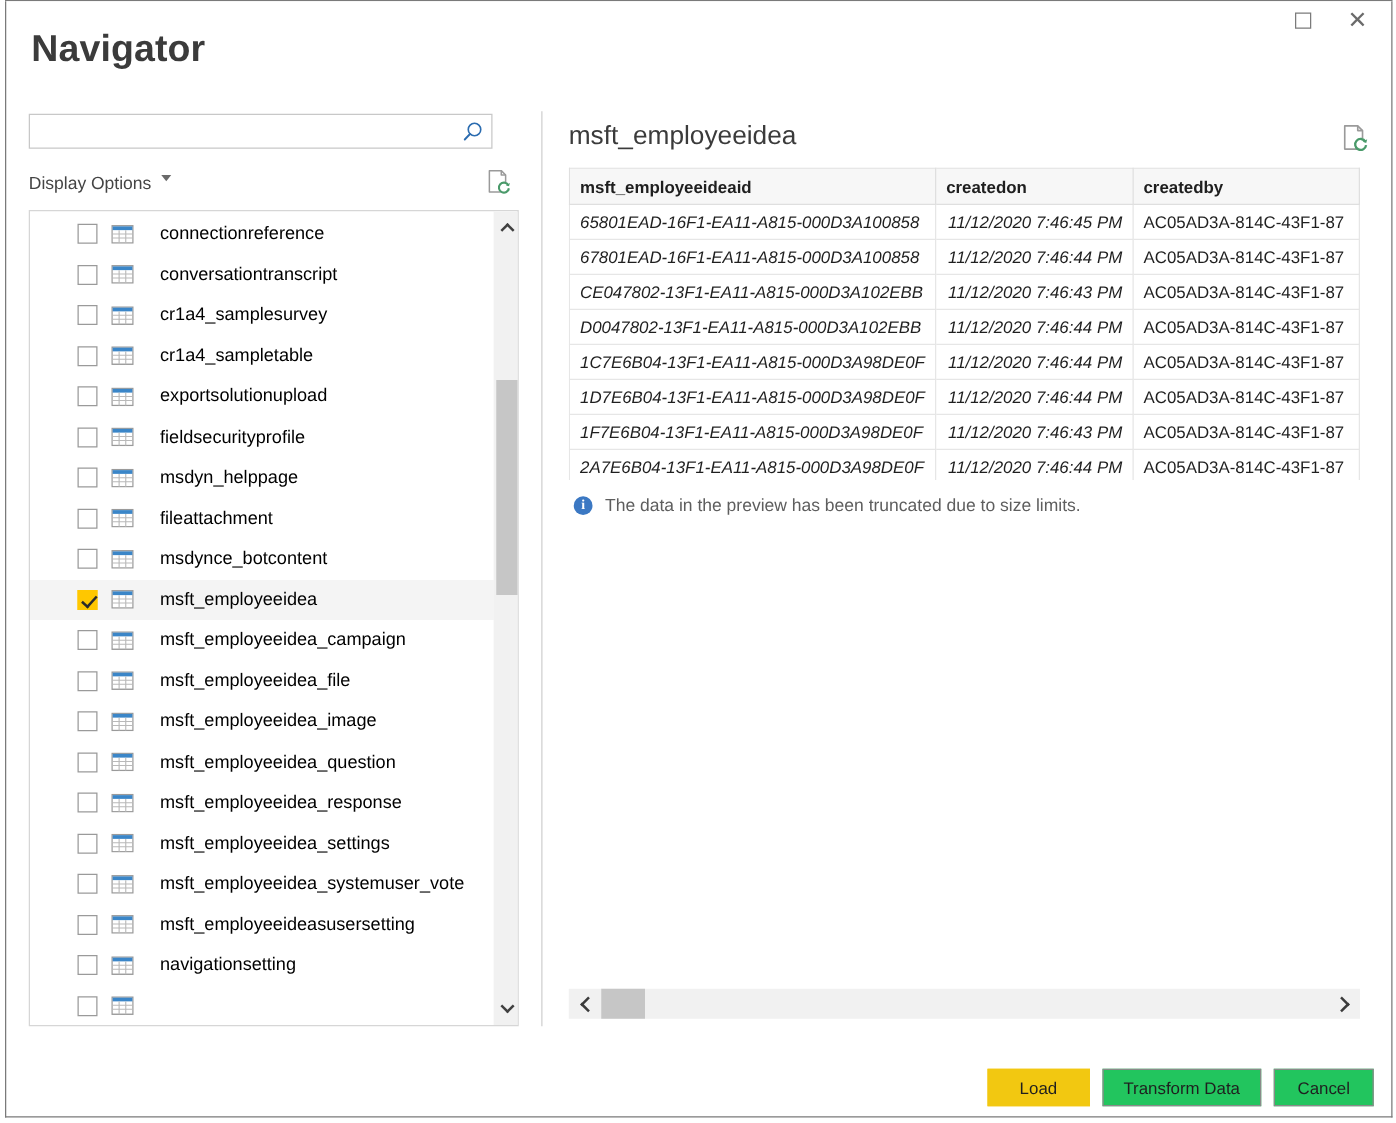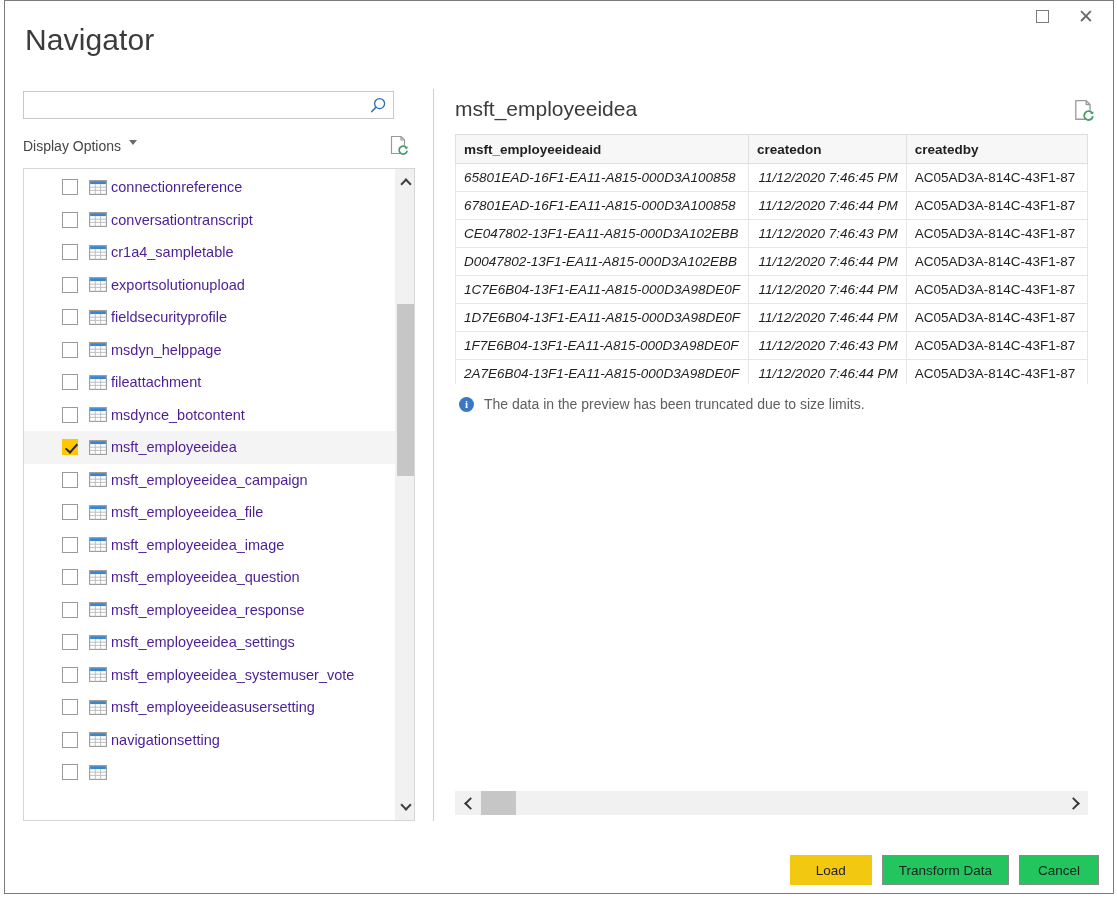--- a/index.html
+++ b/index.html
@@ -51,21 +51,21 @@
     font-size: 19px; color: #6b6b6b;
     font-family: "Liberation Sans", sans-serif;
     line-height: 1;
   }
 
   
   .page-title {
     position: absolute;
     left: 20px; top: 22px;
     font-size: 30px;
-    font-weight: 400;
+    font-weight: 700;
     color: #3b3b3b;
     letter-spacing: 0.1px;
   }
 
   
   #left-panel {
     position: absolute;
     left: 18px; top: 90px;
     width: 392px; height: 730px;
   }
@@ -167,23 +167,23 @@
     border-width: 0 2px 2px 0;
     transform: rotate(42deg);
   }
 
   .tbl-icon {
     width: 18px; height: 15px;
     margin-left: 11px;
     flex: 0 0 auto;
   }
   .tree-label {
-    margin-left: 4px;
+    margin-left: 21px;
     font-size: 14.5px;
-    color: #4c1d95;
+    color: #000000;
     white-space: nowrap;
   }
 
   
   #tree-scrollbar {
     position: absolute;
     right: 0px; top: 0px;
     width: 19px; height: 651px;
     background: #f1f1f1;
     border-left: 1px solid #f1f1f1;
@@ -434,20 +434,32 @@
           <div class="tree-item">
             <div class="chk"></div>
             <svg viewBox="0 0 18 15" class="tbl-icon">
               <rect x="0.6" y="0.6" width="16.8" height="13.8" fill="#ffffff" stroke="#9a9a9a" stroke-width="1.1"></rect>
               <rect x="1.1" y="1.1" width="15.8" height="3.0" fill="#3b86c8"></rect>
               <line x1="1" y1="7.2" x2="17" y2="7.2" stroke="#b9b9b9" stroke-width="0.9"></line>
               <line x1="1" y1="10.4" x2="17" y2="10.4" stroke="#b9b9b9" stroke-width="0.9"></line>
               <line x1="6.3" y1="4.2" x2="6.3" y2="14.3" stroke="#b9b9b9" stroke-width="0.9"></line>
               <line x1="11.6" y1="4.2" x2="11.6" y2="14.3" stroke="#b9b9b9" stroke-width="0.9"></line>
             </svg>
+            <span class="tree-label">cr1a4_samplesurvey</span>
+          </div>
+          <div class="tree-item">
+            <div class="chk"></div>
+            <svg viewBox="0 0 18 15" class="tbl-icon">
+              <rect x="0.6" y="0.6" width="16.8" height="13.8" fill="#ffffff" stroke="#9a9a9a" stroke-width="1.1"></rect>
+              <rect x="1.1" y="1.1" width="15.8" height="3.0" fill="#3b86c8"></rect>
+              <line x1="1" y1="7.2" x2="17" y2="7.2" stroke="#b9b9b9" stroke-width="0.9"></line>
+              <line x1="1" y1="10.4" x2="17" y2="10.4" stroke="#b9b9b9" stroke-width="0.9"></line>
+              <line x1="6.3" y1="4.2" x2="6.3" y2="14.3" stroke="#b9b9b9" stroke-width="0.9"></line>
+              <line x1="11.6" y1="4.2" x2="11.6" y2="14.3" stroke="#b9b9b9" stroke-width="0.9"></line>
+            </svg>
             <span class="tree-label">cr1a4_sampletable</span>
           </div>
           <div class="tree-item">
             <div class="chk"></div>
             <svg viewBox="0 0 18 15" class="tbl-icon">
               <rect x="0.6" y="0.6" width="16.8" height="13.8" fill="#ffffff" stroke="#9a9a9a" stroke-width="1.1"></rect>
               <rect x="1.1" y="1.1" width="15.8" height="3.0" fill="#3b86c8"></rect>
               <line x1="1" y1="7.2" x2="17" y2="7.2" stroke="#b9b9b9" stroke-width="0.9"></line>
               <line x1="1" y1="10.4" x2="17" y2="10.4" stroke="#b9b9b9" stroke-width="0.9"></line>
               <line x1="6.3" y1="4.2" x2="6.3" y2="14.3" stroke="#b9b9b9" stroke-width="0.9"></line>

